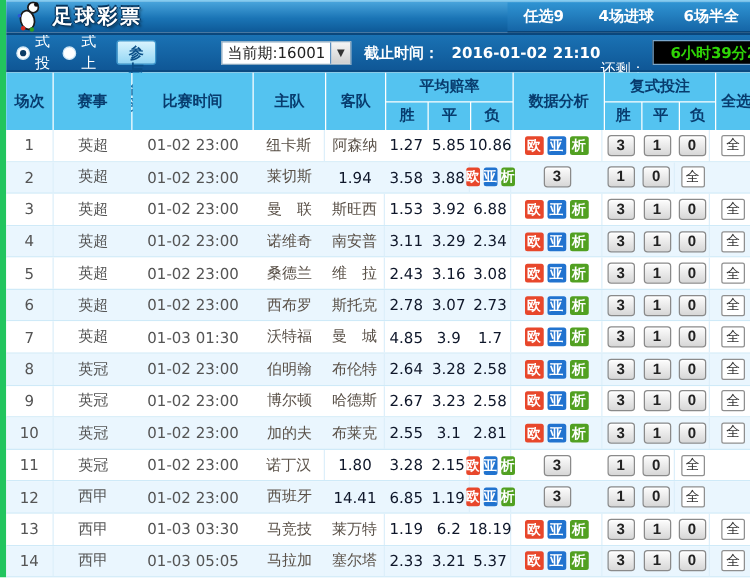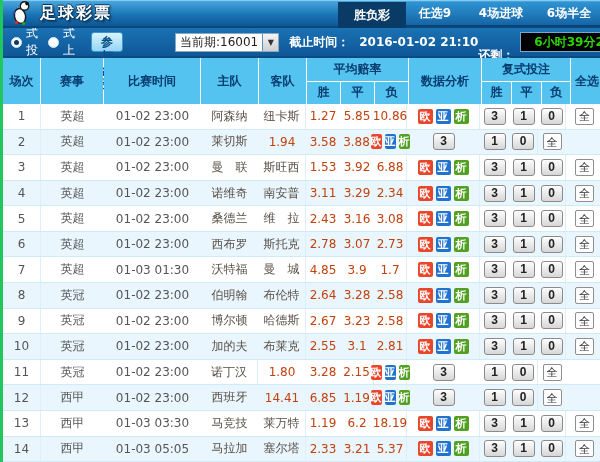--- a/index.html
+++ b/index.html
@@ -1,21 +1,21 @@
 <!DOCTYPE html>
 <html><head>
 <meta charset="utf-8">
 <style>
   * { margin:0; padding:0; box-sizing:border-box; }
   html,body { width:600px; height:462px; }
   body {
     font-family:"DejaVu Sans","Liberation Sans",sans-serif;
     font-size:12px; background:#fff; overflow:hidden;
   }
-  .app { width:600px; height:462px; border-left:3px solid #22c55e; }
+  .app { width:600px; height:462px; border-left:5px solid #22c55e; }
 
   
   .topbar {
     height:28px; display:flex; align-items:center; position:relative;
     background:linear-gradient(180deg,#4aa6dd 0%,#1a74b5 55%,#0d5896 100%);
     border-top:1px solid #85ccf0;
     border-bottom:2px solid #0a477c;
   }
   .logo { margin-left:7px; display:flex; align-items:center; }
   .app-title {
@@ -59,21 +59,21 @@
     margin-left:52px; display:flex; height:19px; cursor:pointer; background:#fff;
     border:1px solid #8aa8bf;
   }
   .period-text { padding:0 4px; color:#222; display:flex; align-items:center; white-space:nowrap; }
   .period-arrow {
     width:16px; border-left:1px solid #5b8fc0; background:linear-gradient(180deg,#f5f5f5,#cfcfcf);
     display:flex; align-items:center; justify-content:center; color:#333; font-size:8px;
   }
   .deadline { margin-left:10px; font-weight:bold; white-space:nowrap; }
   .remaining-wrap { margin-left:auto; display:flex; align-items:center; }
-  .remaining-label { font-weight:bold; margin-right:6px; white-space:nowrap;margin-top:26px; }
+  .remaining-label { font-weight:normal; margin-right:6px; white-space:nowrap;margin-top:26px; }
   .countdown {
     background:#000; border:1px solid #7aa7cc; color:#2fd406; font-weight:bold;
     height:20px; display:flex; align-items:center; justify-content:center;
     padding:0 13px; white-space:nowrap;
   }
 
   
   .thead {
     height:46px; display:grid; gap:1px; background:#fff;
     grid-template-columns:37px 62px 96px 57px 47px 33px 33px 33px 72px 29px 29px 28px 32px;
@@ -93,21 +93,21 @@
     border-bottom:1px solid #cfeaf8;
   }
   .row.odd { background:#fff; }
   .row.even { background:#eaf6fe; }
   .td {
     display:flex; align-items:center; justify-content:center;
     color:#555; white-space:nowrap;
   }
   .td.sep { border-right:1px solid #dcEFfa; border-right-color:#ddeffa; }
   .td.team { color:#5a5148; }
-  .td.odds { color:#c2410c; }
+  .td.odds { color:#0f172a; }
   .analysis-cell { gap:3px; }
   .badge {
     width:15px; height:15px; border-radius:2px; color:#fff; font-size:11px; font-weight:bold;
     display:flex; align-items:center; justify-content:center; cursor:pointer;
   }
   .bet-btn {
     width:22px; height:17px; cursor:pointer;
     background:linear-gradient(180deg,#fdfdfd 0%,#d7d7d7 100%);
     border:1px solid #8a8a8a; border-radius:3px; box-shadow:inset 0 1px 0 #fff;
     color:#222; font-weight:bold; font-size:12px; line-height:13px; text-align:center; padding:0;
@@ -129,21 +129,20 @@
         <ellipse cx="10" cy="15" rx="5.5" ry="7.5" fill="#fff" stroke="#1a1a1a" stroke-width="1.4" transform="rotate(-14 10 15)"></ellipse>
         <circle cx="14.5" cy="5" r="4.2" fill="#fff" stroke="#1a1a1a" stroke-width="1.4"></circle>
         <circle cx="17" cy="2.6" r="1.8" fill="#111"></circle>
         <circle cx="6.5" cy="21.5" r="1.8" fill="#d92b1e"></circle>
         <circle cx="13.5" cy="22.5" r="1.8" fill="#2e9e1e"></circle>
         <circle cx="3.5" cy="11.5" r="1.4" fill="#2b57d9"></circle>
       </svg>
     </span>
     <span class="app-title">足球彩票</span>
     <div class="tabs">
-      <div class="tab tab-w1 active">胜负彩</div>
       <div class="tab tab-w2">任选9</div>
       <div class="tab tab-w3">4场进球</div>
       <div class="tab tab-w4">6场半全</div>
     </div>
   </div>
 
   <div class="toolbar">
     <div class="radio-group">
       <span class="radio checked"></span>
       <span>复式投注</span>
@@ -181,22 +180,22 @@
     <div class="th" style="grid-column:11;grid-row:2">平</div>
     <div class="th" style="grid-column:12;grid-row:2">负</div>
     <div class="th rspan" style="grid-column:13">全选</div>
   </div>
 
   <div class="tbody">
   <div class="row odd">
     <div class="td sep">1</div>
     <div class="td">英超</div>
     <div class="td">01-02 23:00</div>
+    <div class="td team sep">纽卡斯</div>
     <div class="td team">阿森纳</div>
-    <div class="td team sep">纽卡斯</div>
     <div class="td odds">1.27</div>
     <div class="td odds">5.85</div>
     <div class="td odds sep">10.86</div>
     <div class="td analysis-cell sep">
       <span class="badge" style="background: rgb(232, 71, 43);">欧</span>
       <span class="badge" style="background: rgb(33, 115, 207);">亚</span>
       <span class="badge" style="background: rgb(81, 160, 33);">析</span>
     </div>
     <div class="td">
       <button class="bet-btn">3</button>

